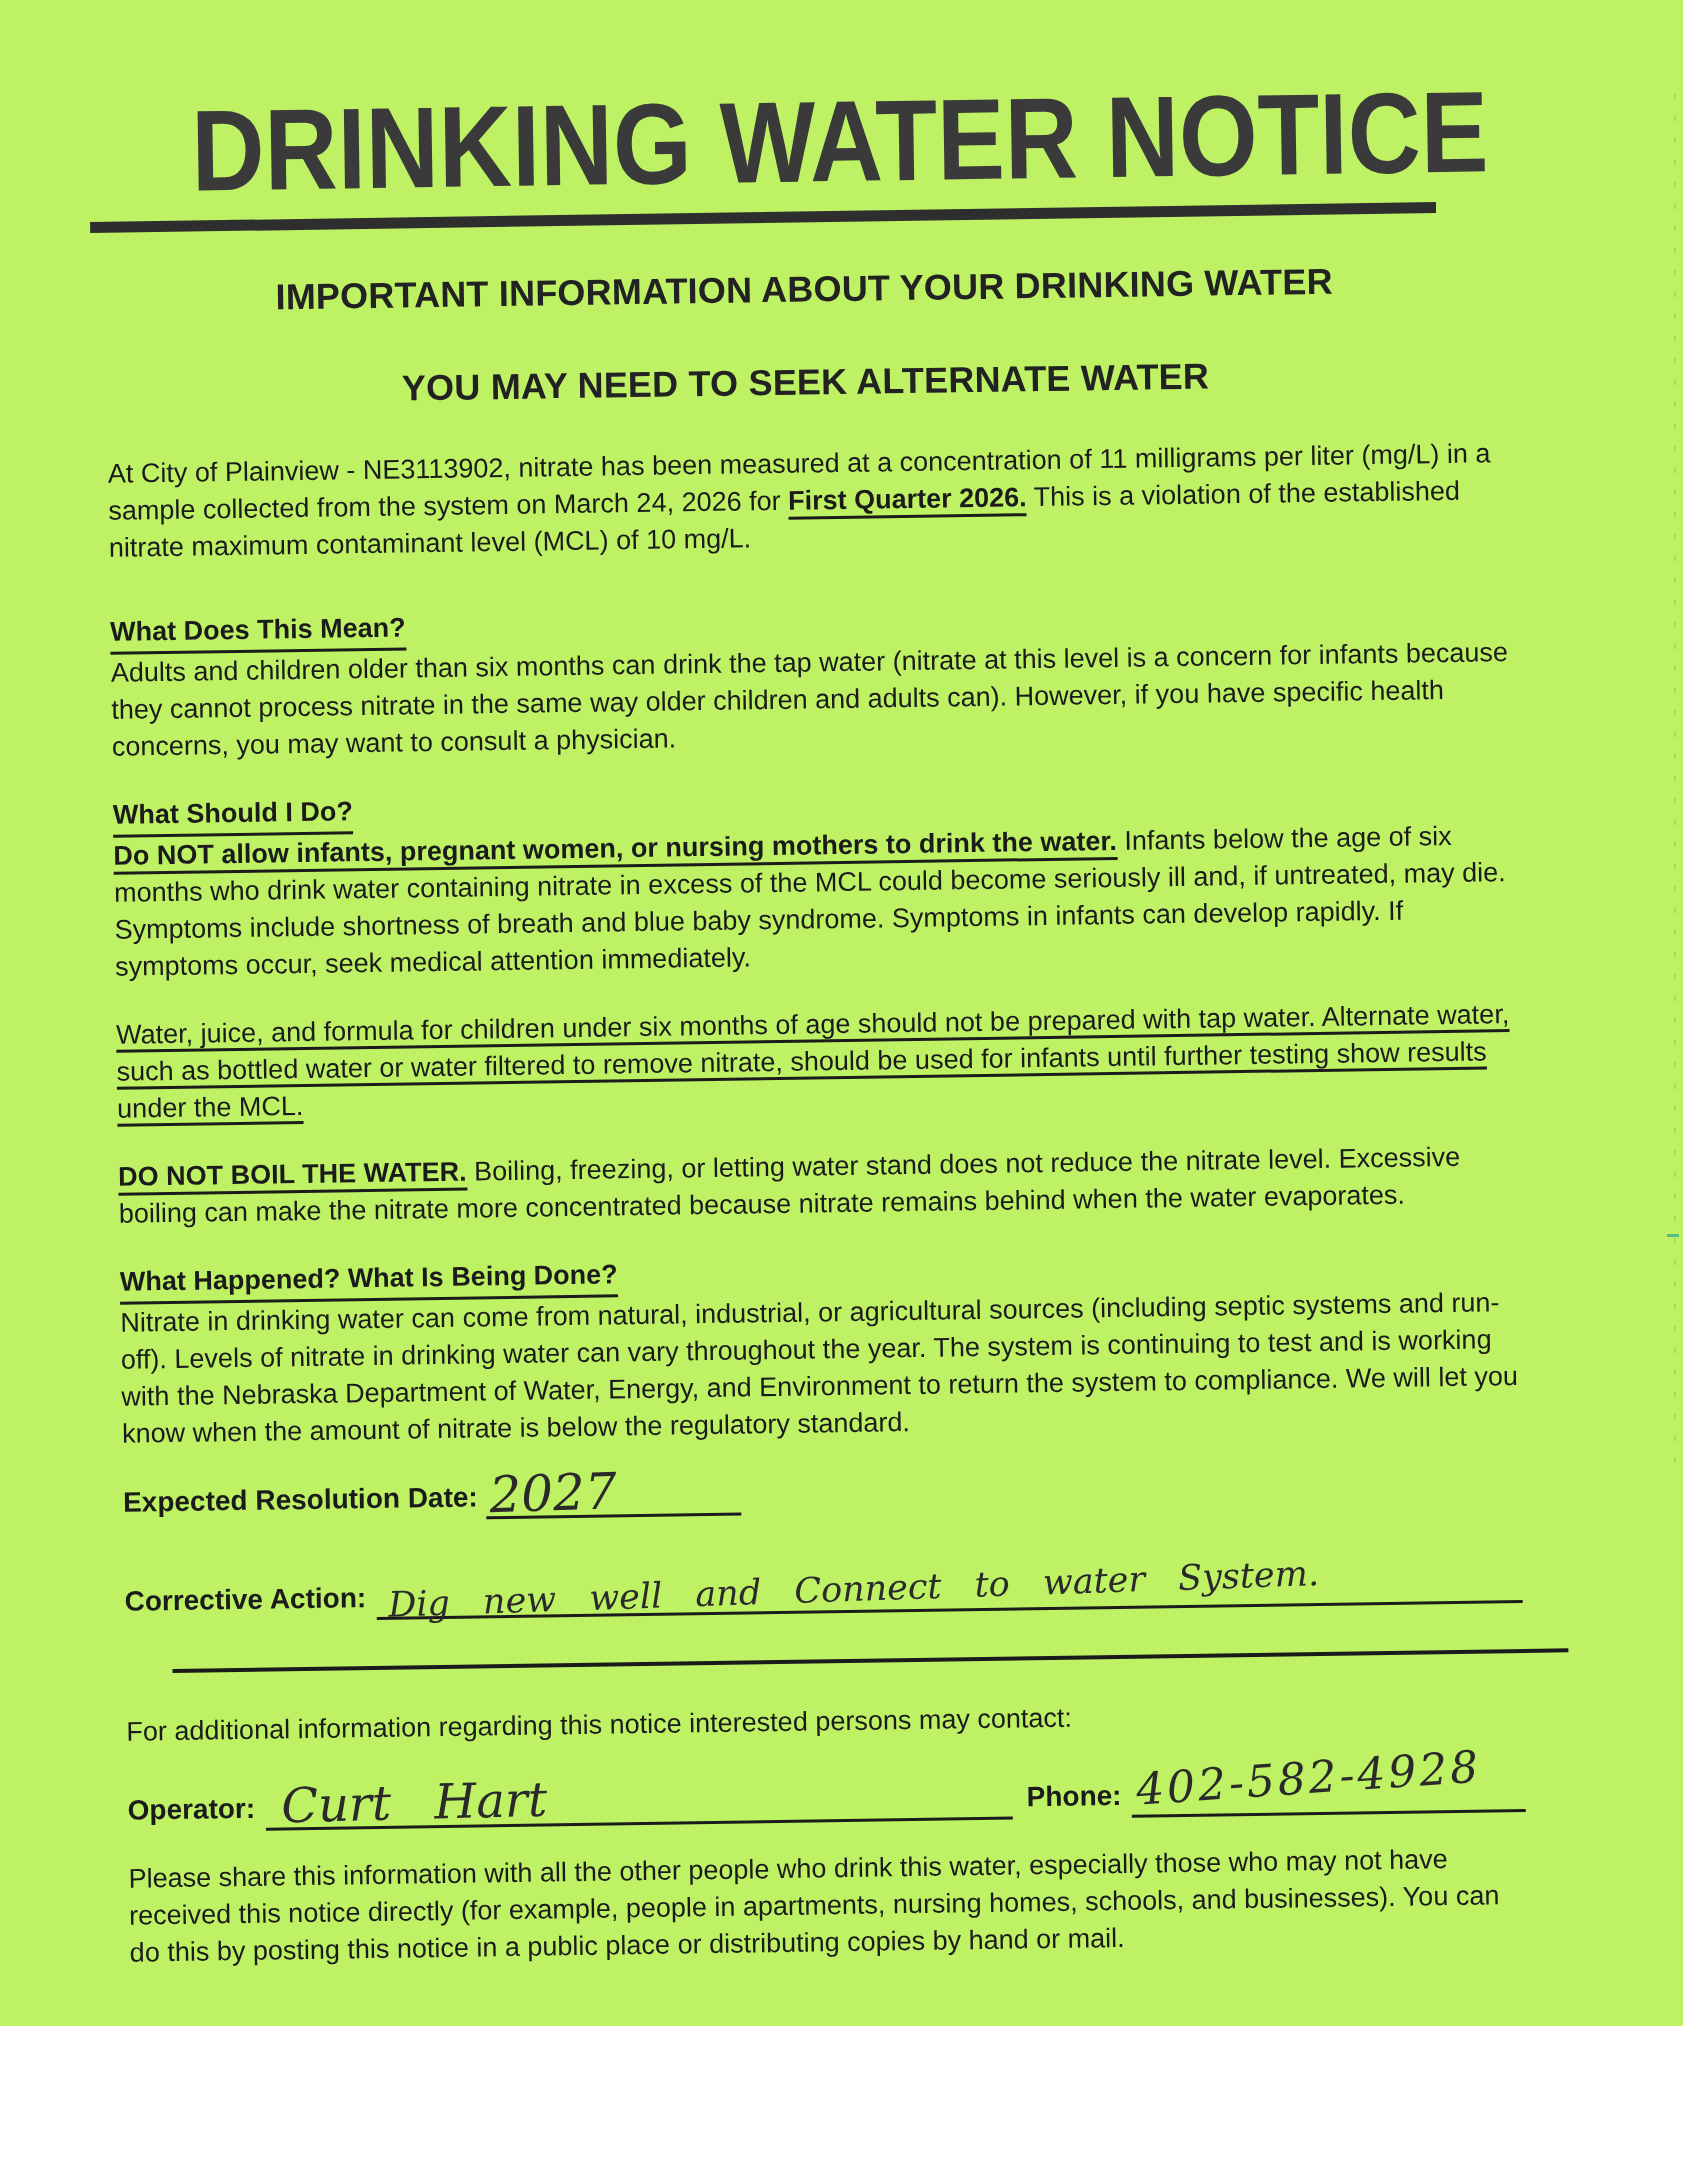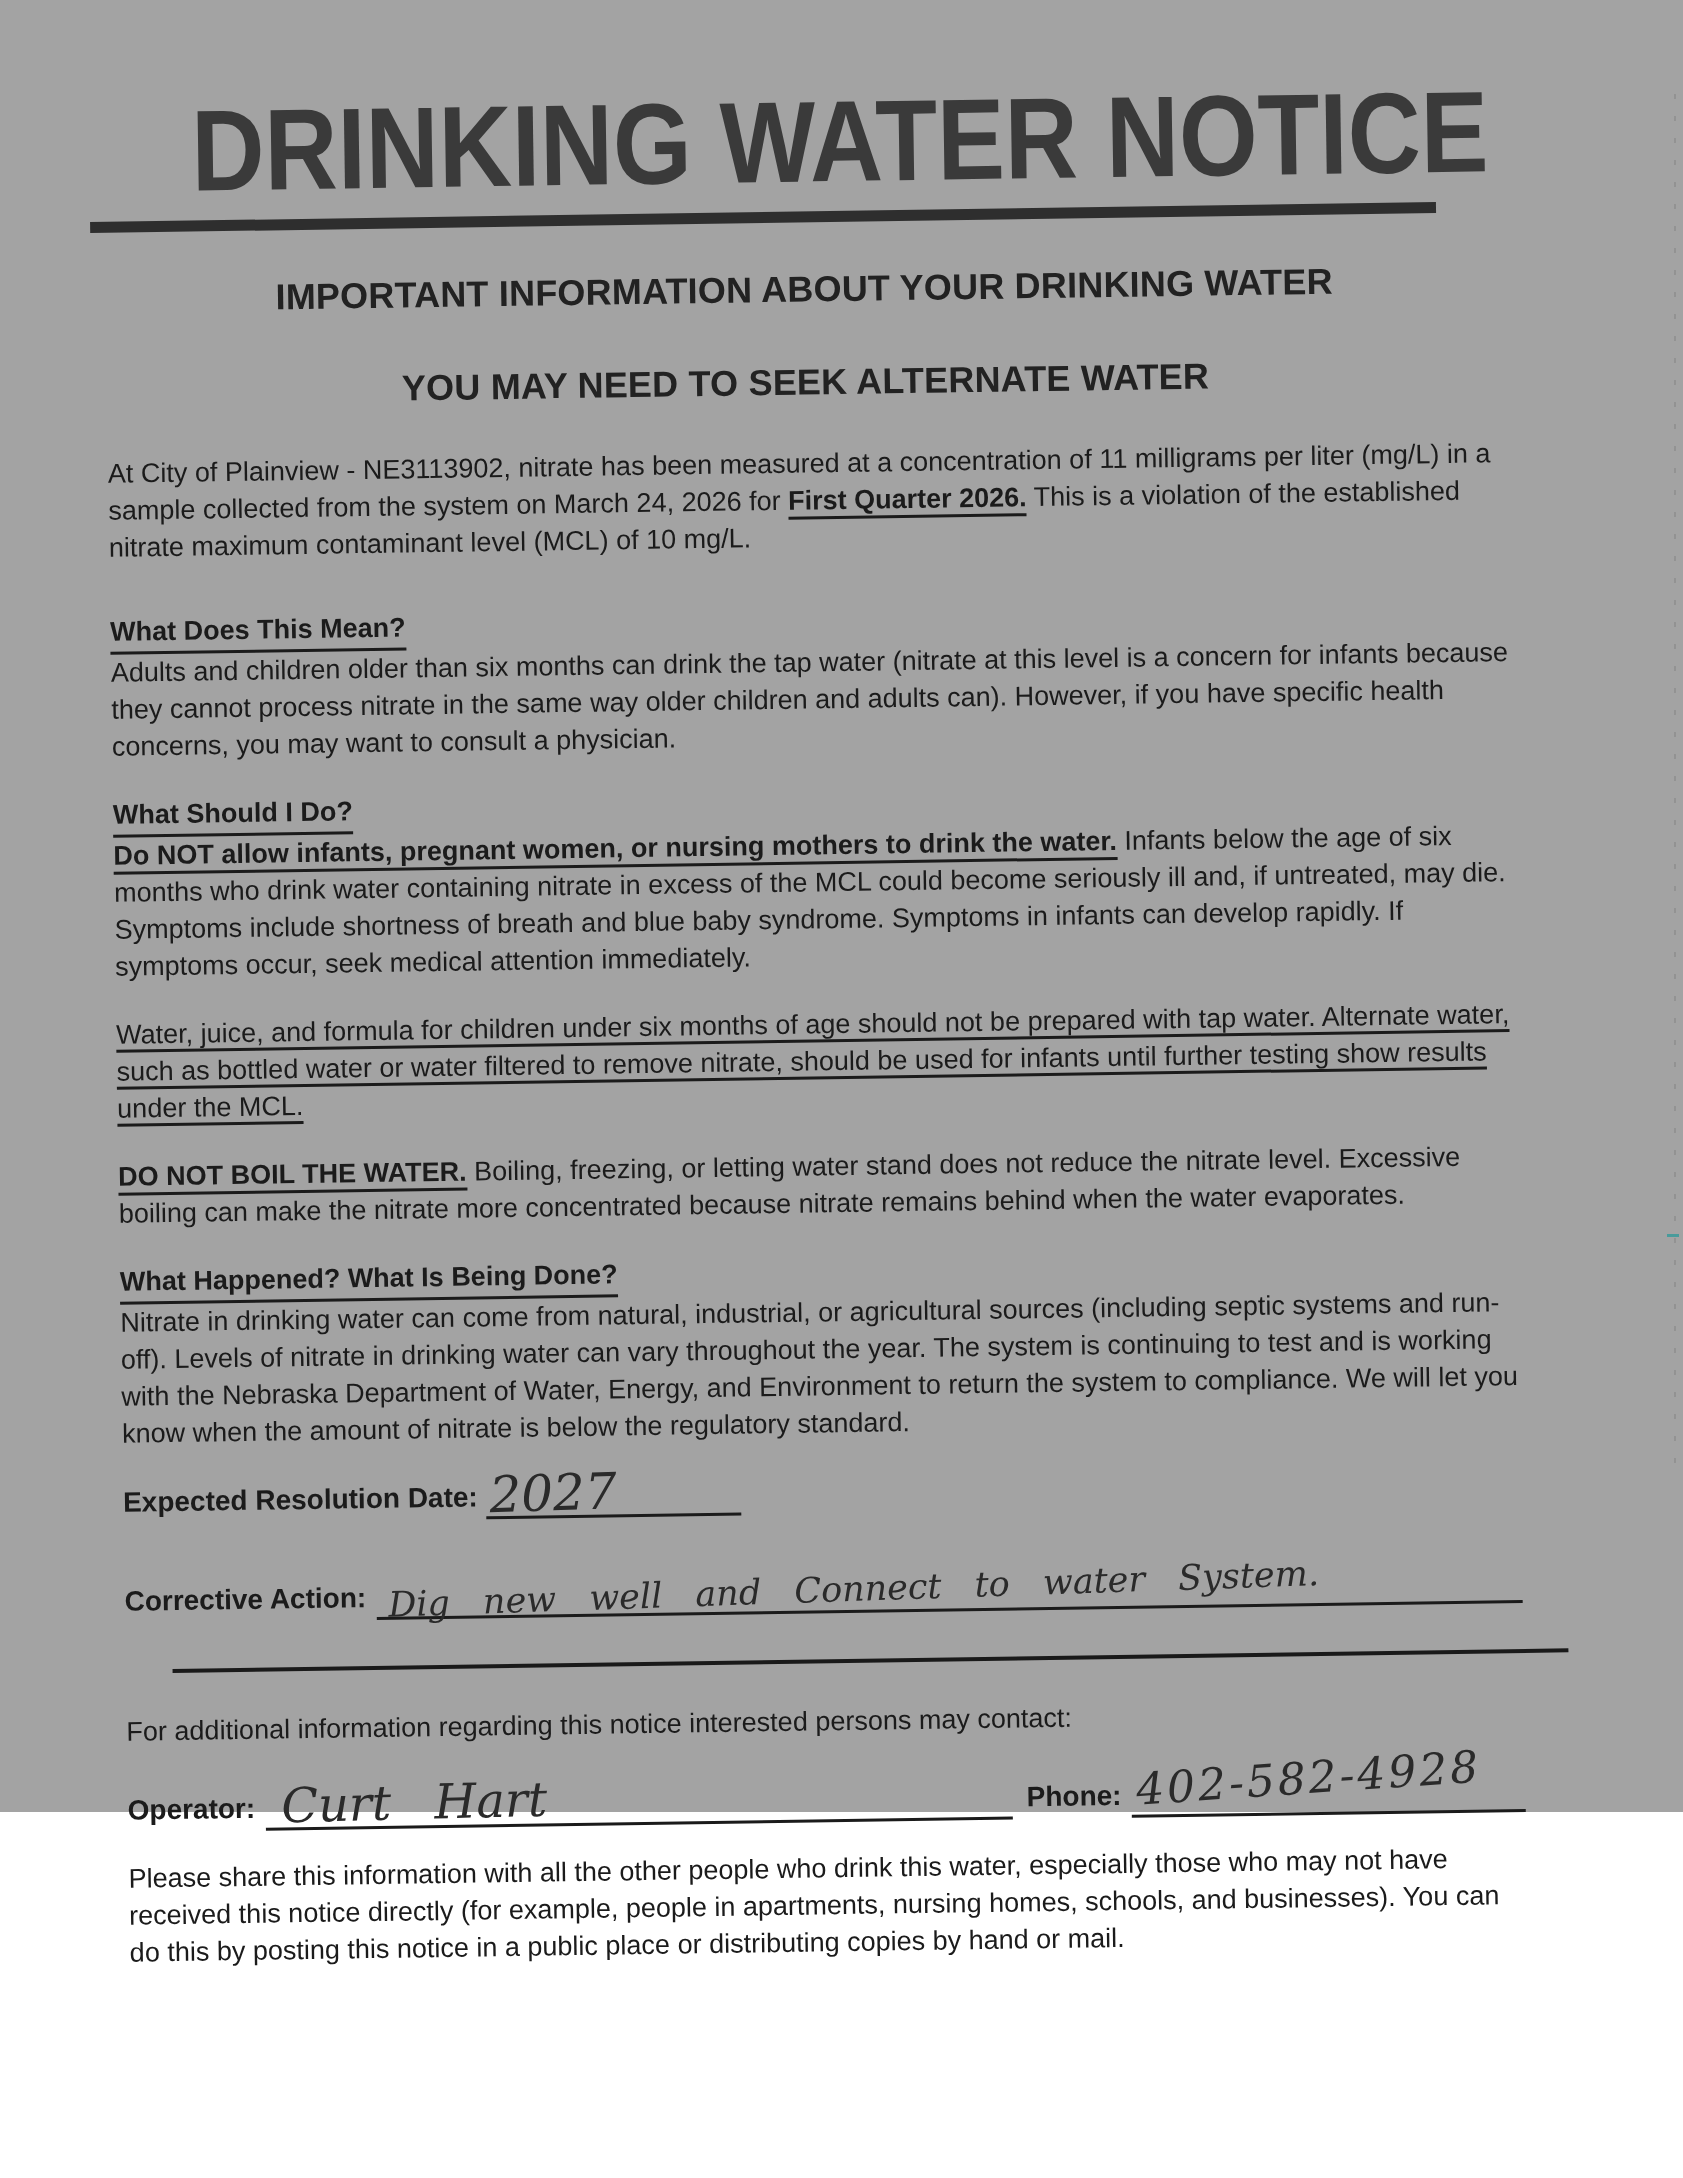--- a/index.html
+++ b/index.html
@@ -6,22 +6,22 @@
     margin: 0;
     padding: 0;
     background: #ffffff;
     width: 1683px;
     height: 2178px;
     overflow: hidden;
   }
   .page {
     position: relative;
     width: 1683px;
-    height: 1812px;
-    background: #a3a3a3;
+    height: 2026px;
+    background: #bef264;
     font-family: "Liberation Sans", sans-serif;
     color: #1b1b1b;
   }
   
   .sheet {
     position: absolute;
     left: 0; top: 0;
     width: 1683px;
     height: 2178px;
     transform: rotate(-0.85deg);

